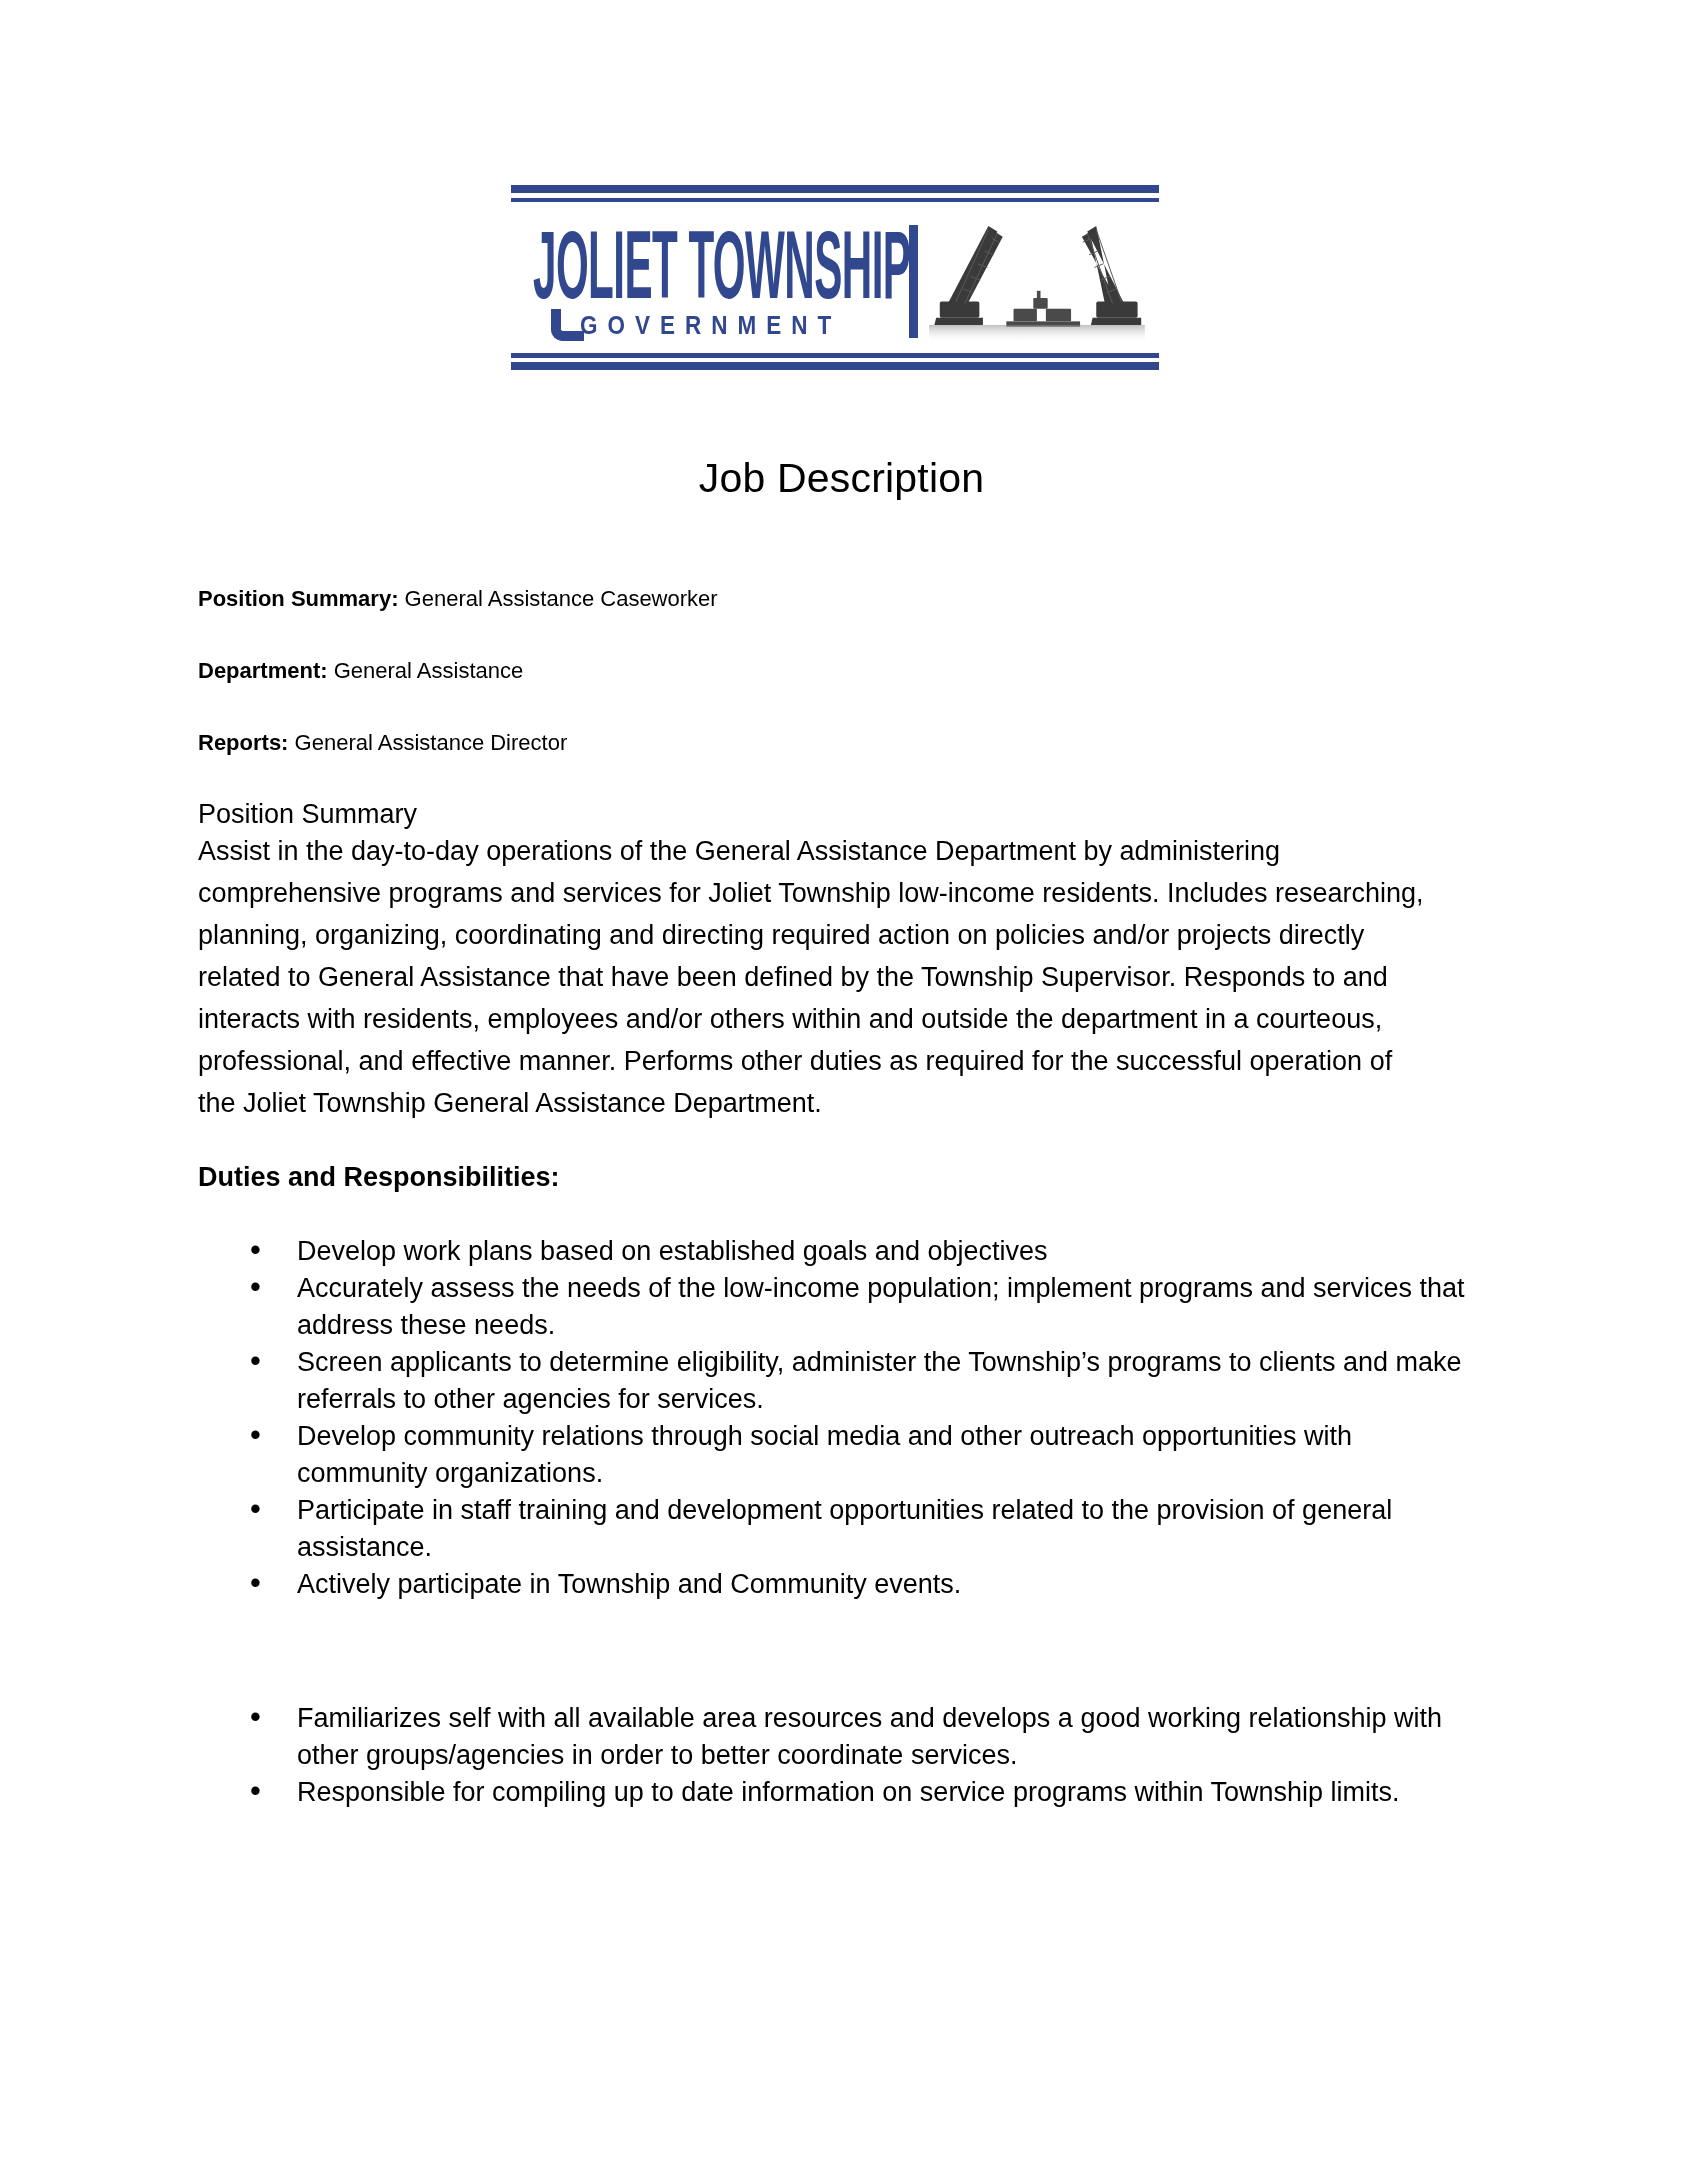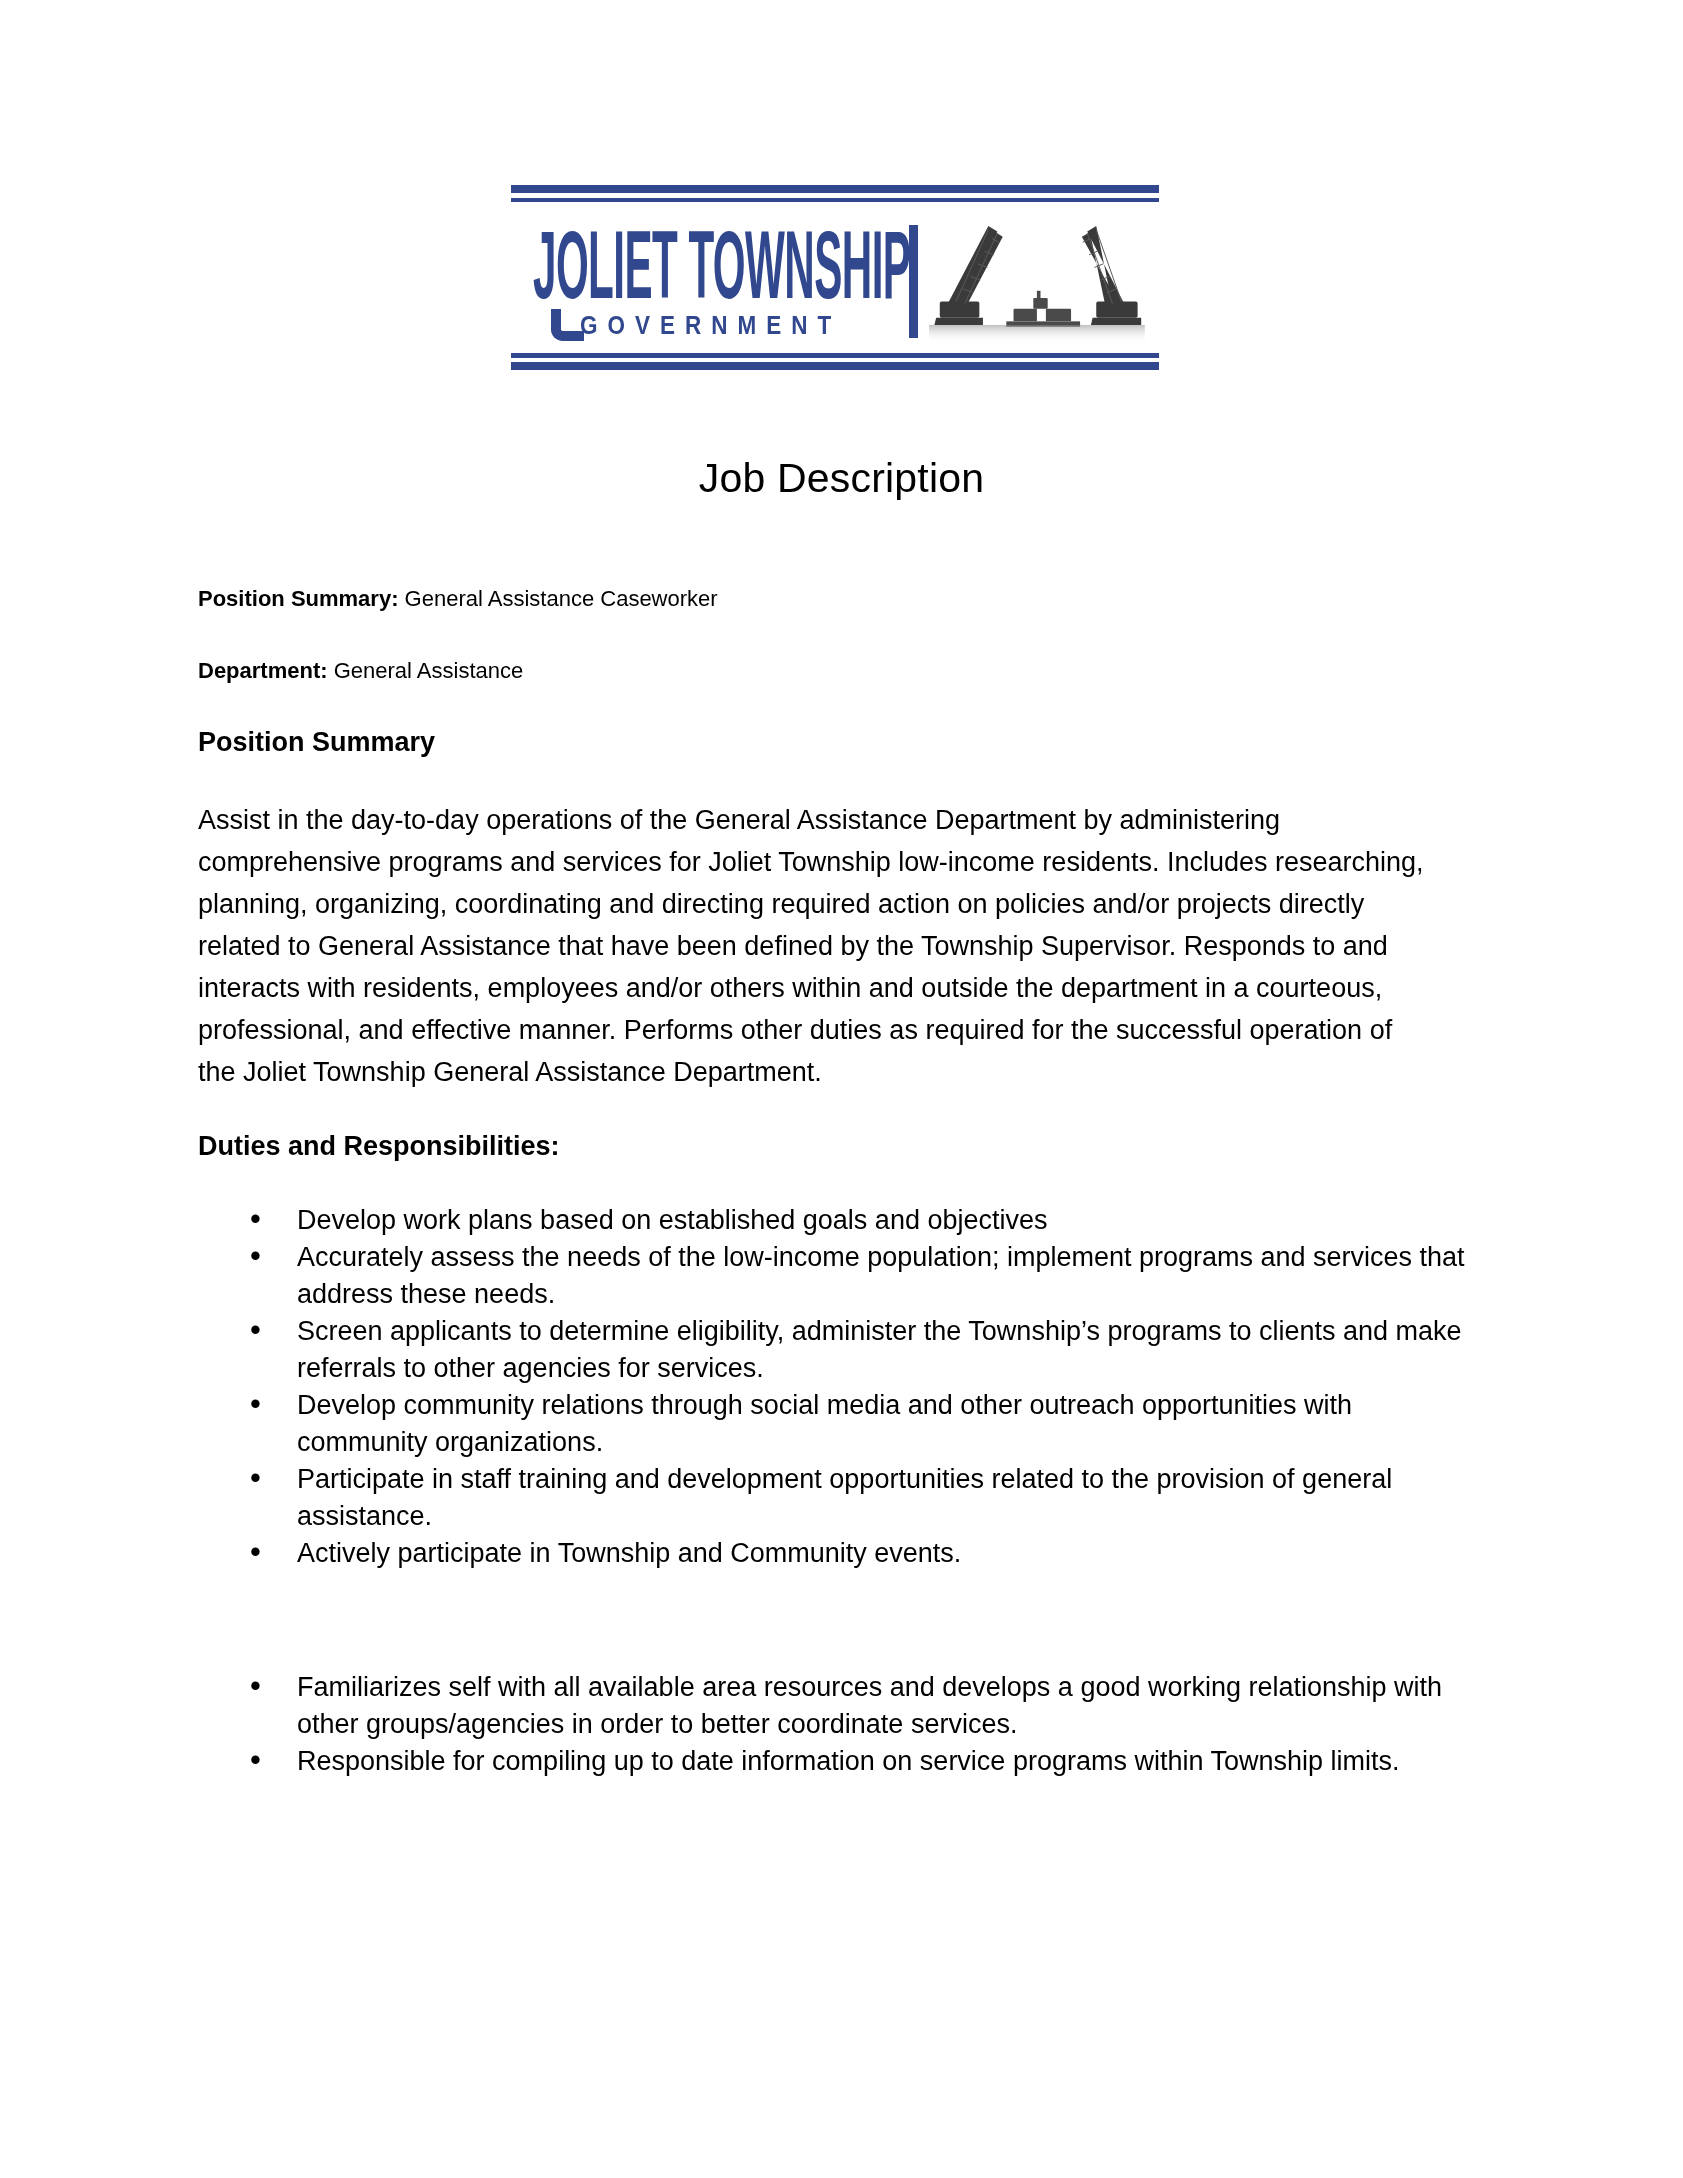--- a/index.html
+++ b/index.html
@@ -148,23 +148,22 @@
 
   .field-line {
     font-size: 22px;
     line-height: 31px;
     margin-bottom: 41px;
   }
   .field-line b { font-weight: bold; }
 
   .section-head {
     font-size: 27px;
-    font-weight: bold;
+    font-weight: normal;
     line-height: 31px;
-    margin-bottom: 41px;
   }
 
   .para {
     font-size: 27px;
     line-height: 42px;
     width: 1238px;
     margin-bottom: 38px;
     text-align: left;
   }
 
@@ -286,20 +285,23 @@
   <div class="content">
 
     <div class="field-line">
       <b>Position Summary:</b><span> General Assistance Caseworker</span>
     </div>
 
     <div class="field-line">
       <b>Department:</b><span>  General Assistance</span>
     </div>
 
+    <div class="field-line">
+      <b>Reports:</b><span>  General Assistance Director</span>
+    </div>
 
     <div class="section-head">Position Summary</div>
 
     <div class="para">Assist in the day-to-day operations of the General Assistance Department by administering comprehensive programs and services for Joliet Township low-income residents. Includes researching, planning, organizing, coordinating and directing required action on policies and/or projects directly related to General Assistance that have been defined by the Township Supervisor. Responds to and interacts with residents, employees and/or others within and outside the department in a courteous, professional, and effective manner. Performs other duties as required for the successful operation of the Joliet Township General Assistance Department.</div>
 
     <div class="section-head-2">Duties and Responsibilities:</div>
 
     <ul class="bullets">
       <li>Develop work plans based on established goals and objectives</li>
       <li>Accurately assess the needs of the low-income population; implement programs and services that address these needs.</li>

